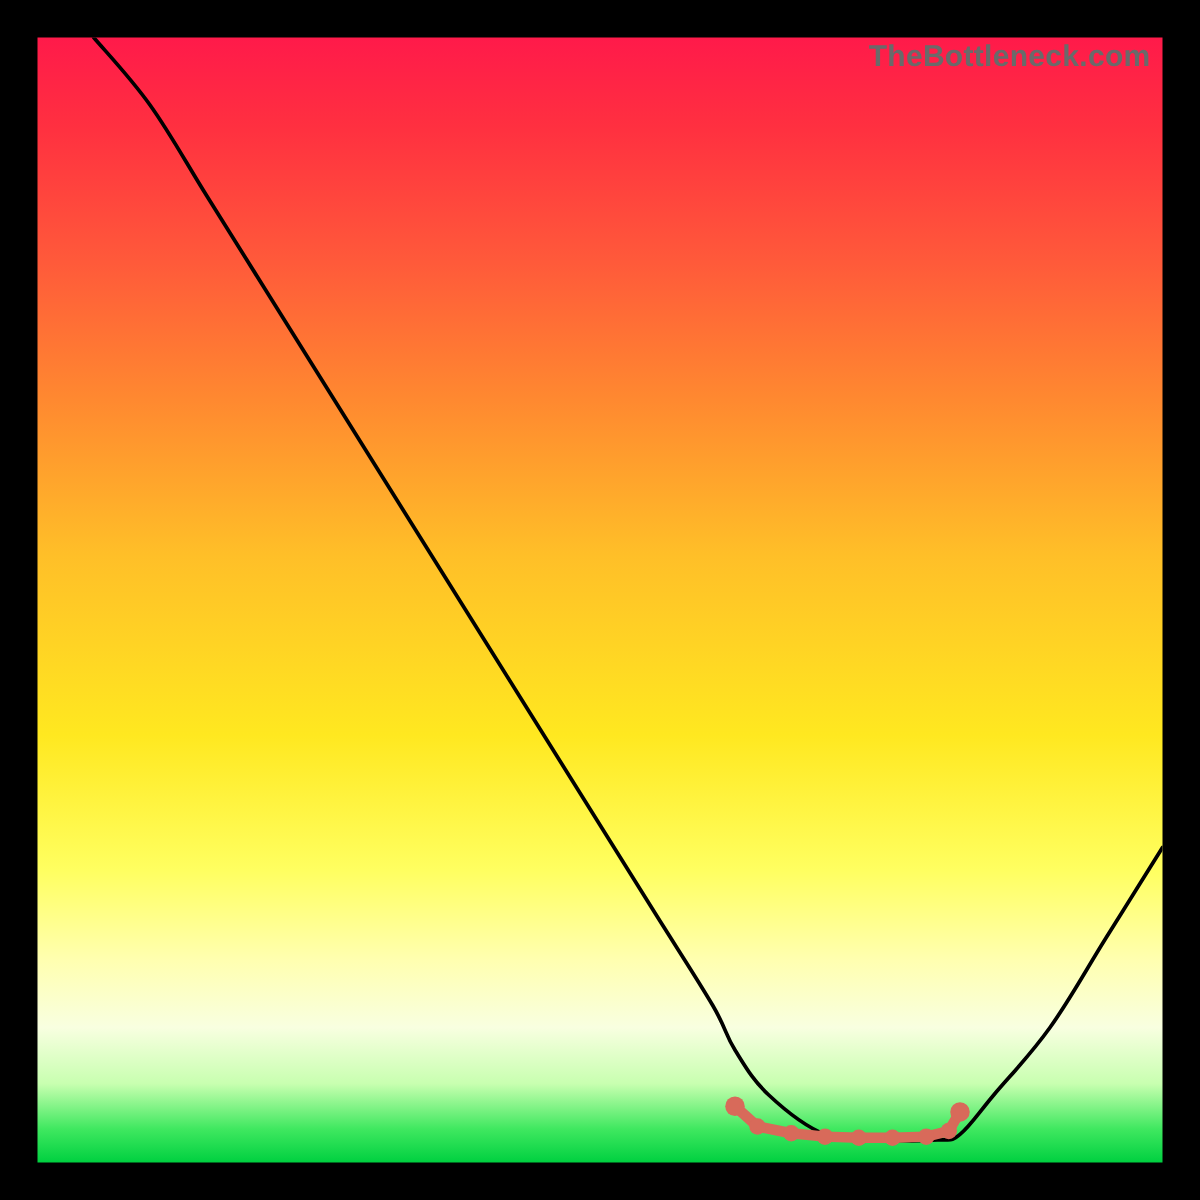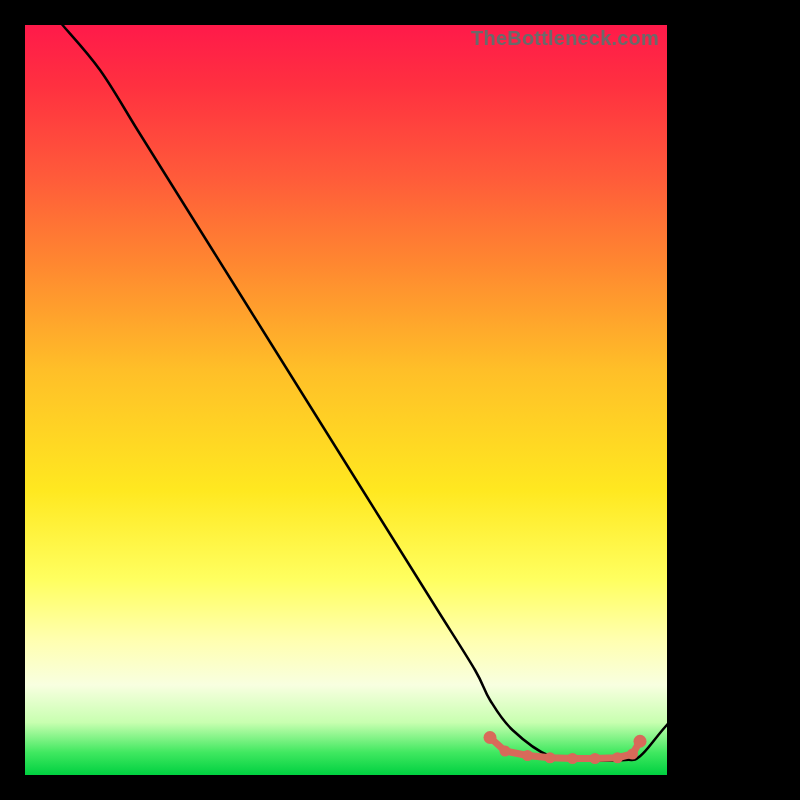--- a/index.html
+++ b/index.html
@@ -7,21 +7,21 @@
   .outer {
     width: 800px;
     height: 800px;
     background: #000;
     position: relative;
   }
   .plot-area {
     position: absolute;
     left: 25px;
     top: 25px;
-    width: 642px;
+    width: 750px;
     height: 750px;
     background: linear-gradient(to bottom,
       #ff1a4a 0%,
       #ff3040 8%,
       #ff5a3a 20%,
       #ff8830 32%,
       #ffbf28 46%,
       #ffe820 62%,
       #ffff60 74%,
       #ffffb0 82%,

